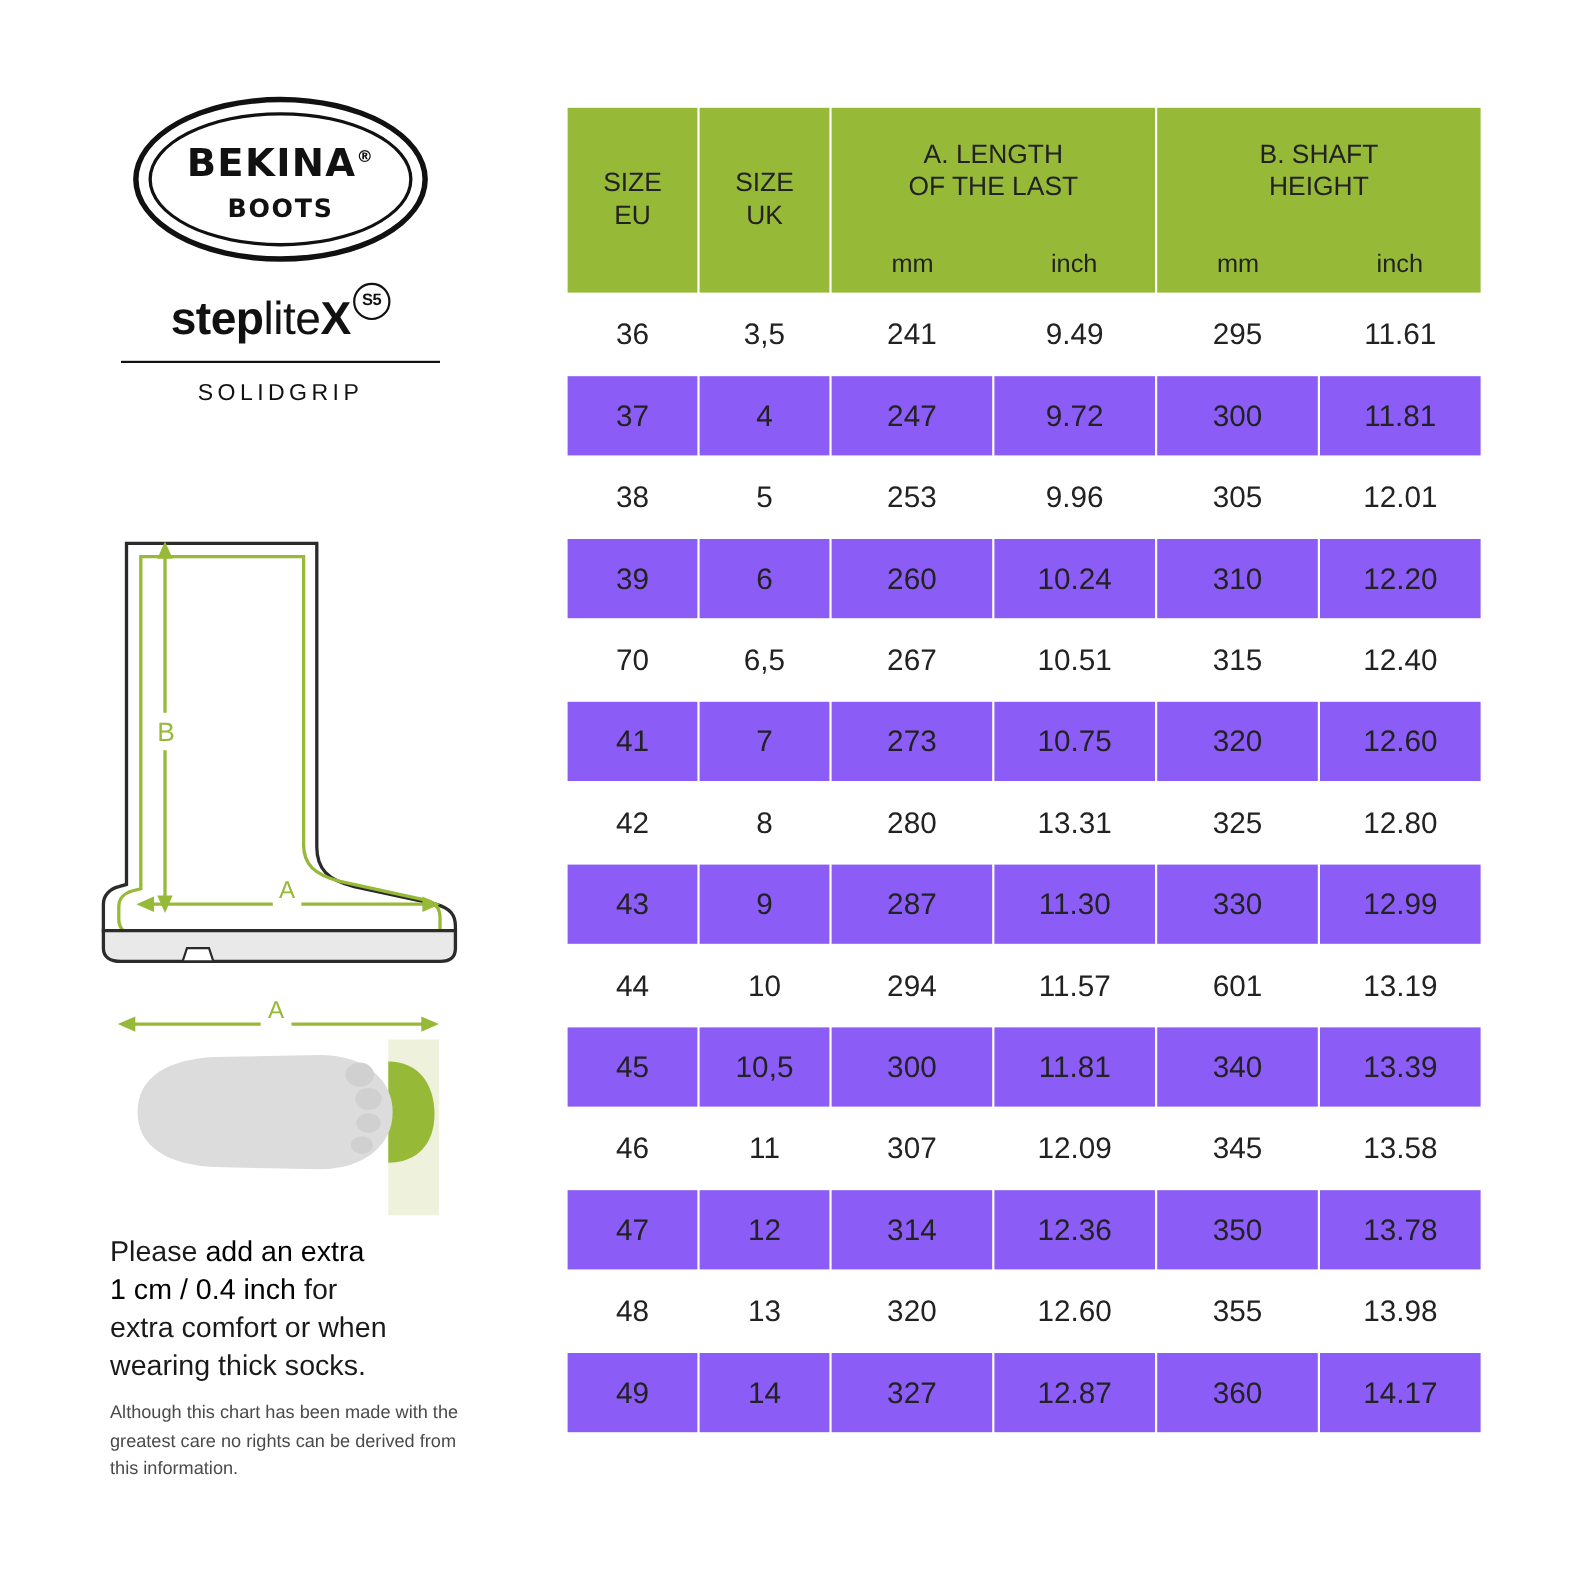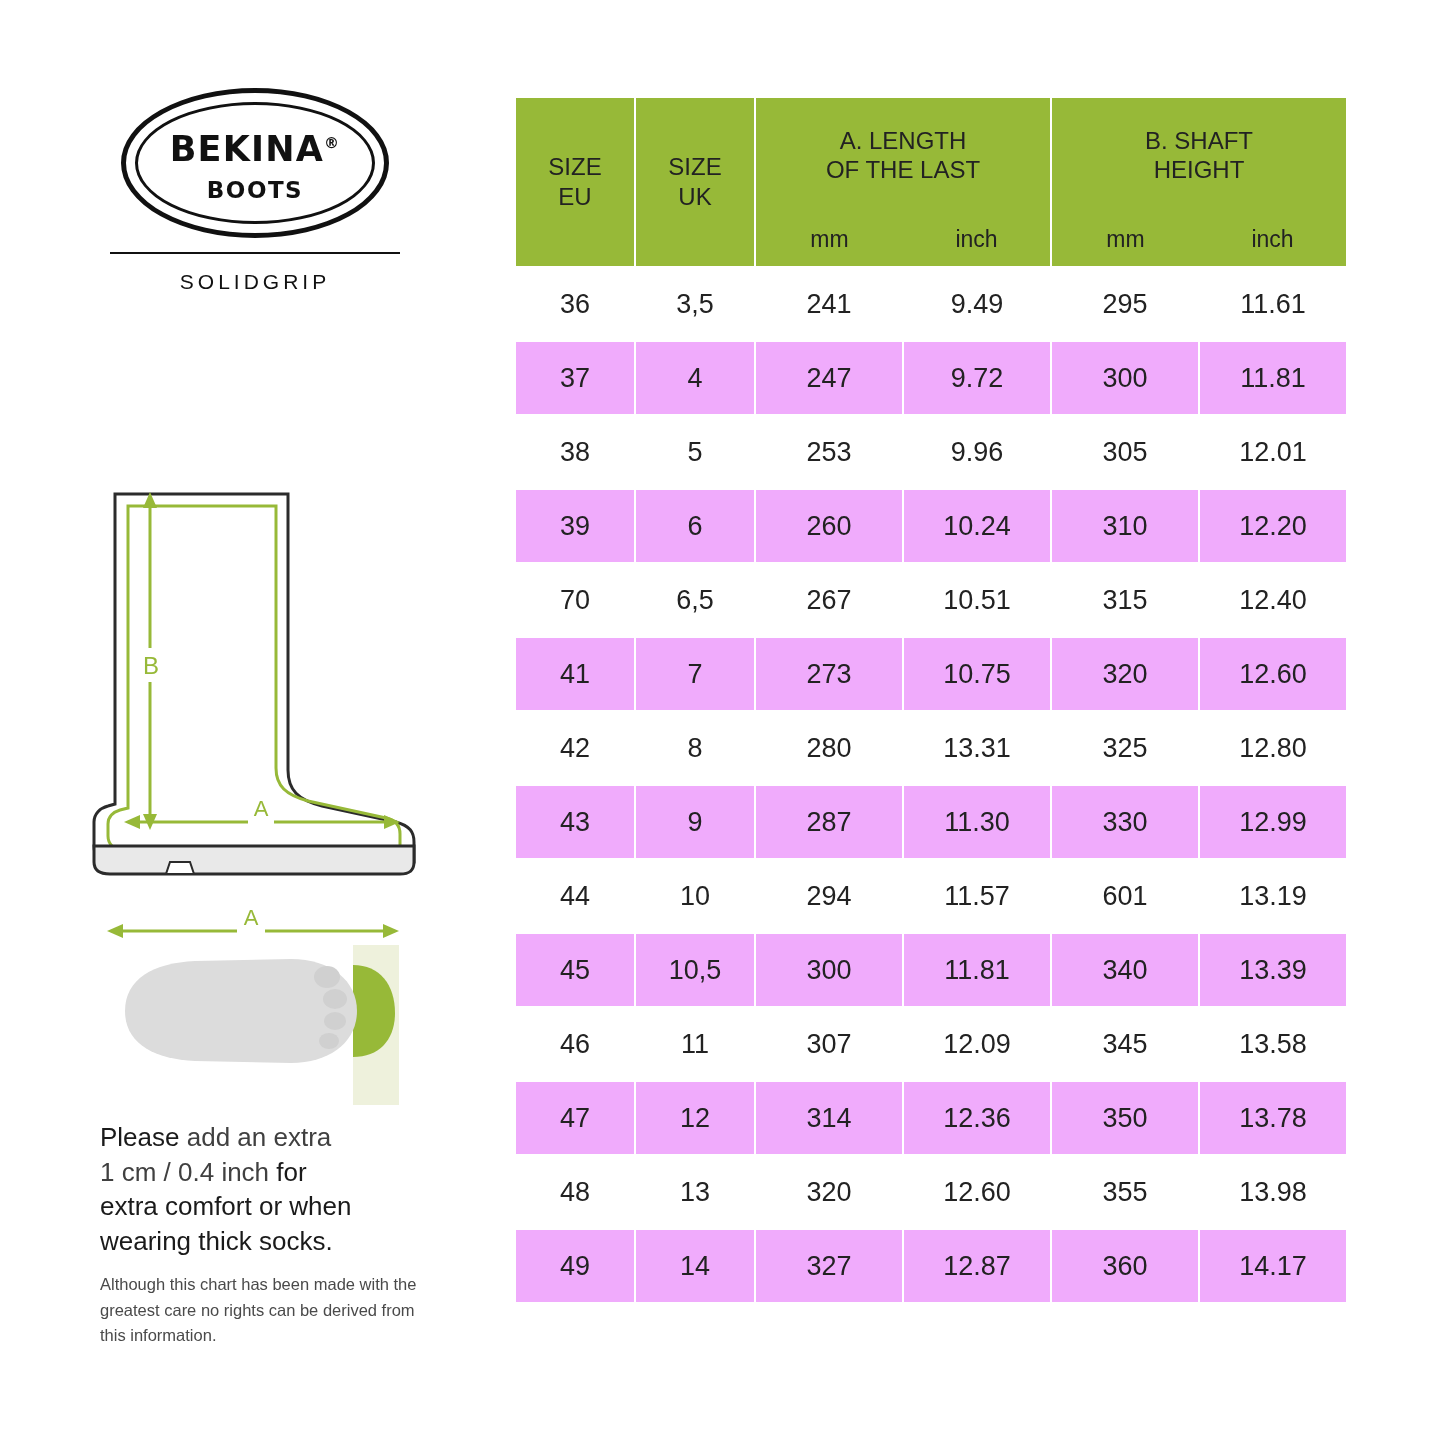--- a/index.html
+++ b/index.html
@@ -142,21 +142,21 @@
   
   .note {
     position: absolute;
     left: 100px;
     top: 1120px;
     width: 330px;
     font-size: 26px;
     line-height: 1.33;
     color: #1a1a1a;
   }
-  .note .hl { color: #404040; }
+  .note .hl { color: #000000; }
   .disclaimer {
     position: absolute;
     left: 100px;
     top: 1272px;
     width: 340px;
     font-size: 16.5px;
     line-height: 1.55;
     color: #4a4a4a;
   }
 
@@ -223,41 +223,44 @@
     font-size: 24px;
     line-height: 1.25;
   }
   
   td.cell {
     height: 70px;
     font-size: 27px;
     background: #ffffff;
   }
   tr.alt td.cell {
-    background: #f0abfc;
+    background: #8b5cf6;
   }
   .col-eu { width: 118px; }
   .col-uk { width: 118px; }
   .col-mm { width: 146px; }
   .col-in { width: 146px; }
 </style>
 </head>
 <body>
 
 <div class="page">
 
   <div class="left-panel">
 
     <div class="logo-block">
       <div class="logo-oval">
         <div class="logo-oval-inner"></div>
         <div class="logo-bekina"><span>BEKINA</span><span class="logo-reg">®</span></div>
         <div class="logo-boots">BOOTS</div>
       </div>
 
+      <div class="brand-name">
+        <span class="b-step">step</span><span class="b-lite">lite</span><span class="b-x">X</span><span class="brand-sup">S5</span>
+      </div>
       <div class="brand-rule"></div>
       <div class="brand-sub">SOLIDGRIP</div>
     </div>
 
     <svg class="boot-svg" width="360" height="420" viewBox="0 0 360 420">
 
       <path d="M45 24 L218 24 L218 300 C218 320 228 330 252 336 L326 352 C340 356 344 362 344 372 L344 392 L40 392 C30 392 24 386 24 376 L24 352 C24 344 30 338 38 336 L45 334 Z" fill="none" stroke="#2b2b2b" stroke-width="3"></path>
 
       <path d="M58 36 L206 36 L206 298 C206 316 216 325 238 331 L316 348 C326 350 330 356 330 364 L330 380 L52 380 C44 380 38 374 38 366 L38 354 C38 347 43 342 50 340 L58 338 Z" fill="none" stroke="#97b938" stroke-width="3"></path>
 

